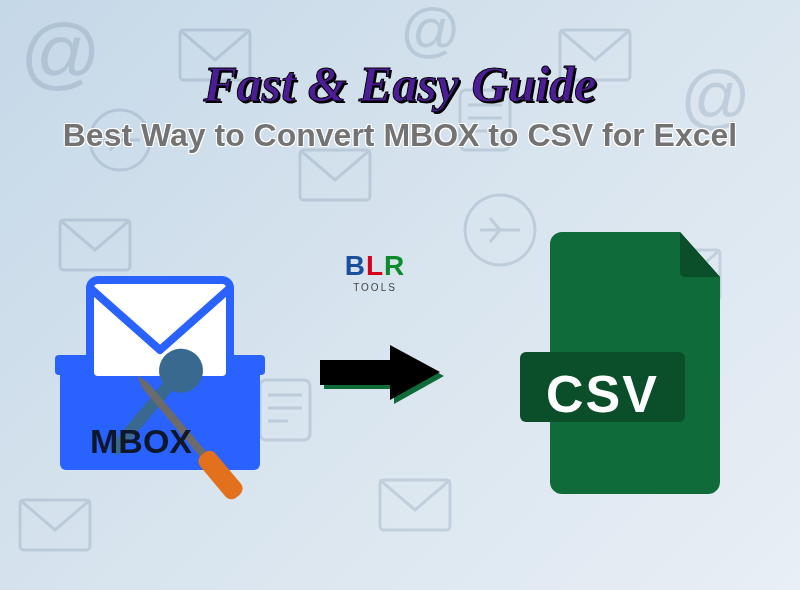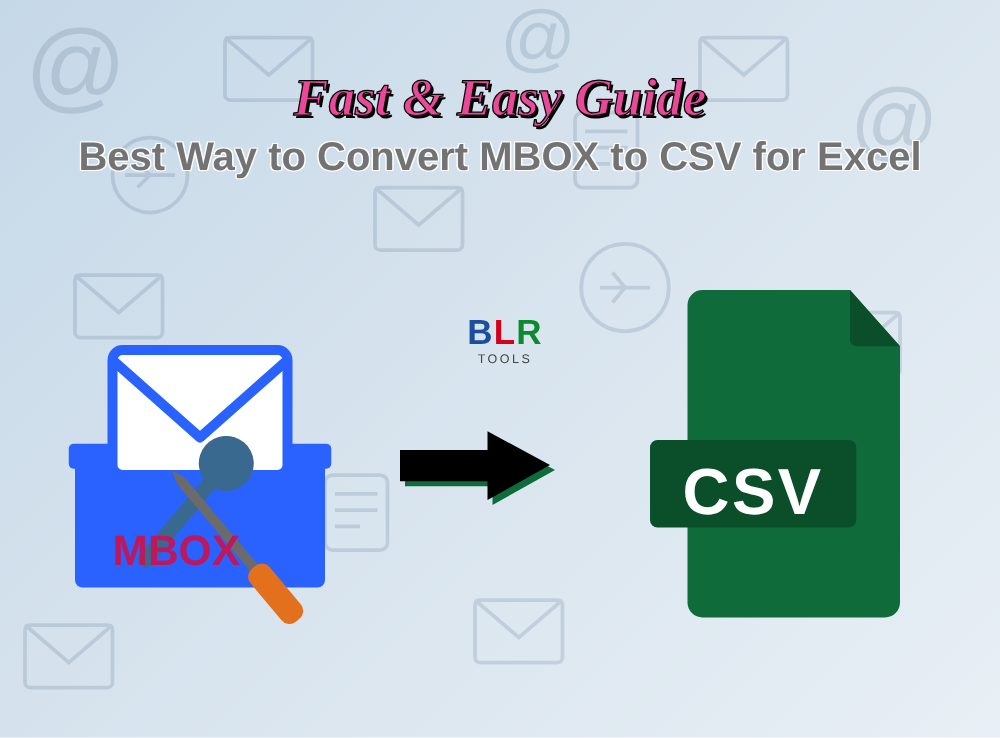--- a/index.html
+++ b/index.html
@@ -23,23 +23,23 @@
     z-index: 1;
     width: 100%;
     height: 100%;
   }
   .title-block {
     text-align: center;
     padding-top: 55px;
   }
   .title-top {
     font-family: "Brush Script MT", cursive;
-    font-size: 42px;
+    font-size: 50px;
     font-style: italic;
-    color: #ec4899;
+    color: #4c1d95;
     -webkit-text-stroke: 1px #000;
     text-shadow: 2px 2px 0 #000;
     font-weight: bold;
   }
   .title-sub {
     font-family: "Comic Sans MS", cursive, sans-serif;
     font-size: 32px;
     font-weight: bold;
     color: #737373;
     margin-top: 4px;
@@ -47,21 +47,21 @@
   }
   .stage {
     position: absolute;
     top: 210px;
     left: 0;
     right: 0;
     height: 320px;
   }
   .mbox-block { position: absolute; left: 40px; top: 30px; width: 260px; height: 260px; }
   .arrow-block { position: absolute; left: 320px; top: 130px; width: 130px; height: 70px; }
-  .logo-block { position: absolute; left: 364px; top: 40px; width: 80px; text-align: center; }
+  .logo-block { position: absolute; left: 335px; top: 40px; width: 80px; text-align: center; }
   .logo-blr { font-family: Impact, sans-serif; font-size: 28px; font-weight: bold; letter-spacing: 1px; color: #111; }
   .logo-blr .b { color: #1a4fa0; }
   .logo-blr .l { color: #d6001c; }
   .logo-blr .r { color: #0b8a2e; }
   .logo-tools { font-size: 10px; color: #444; letter-spacing: 2px; }
   .csv-block { position: absolute; right: 60px; top: 12px; width: 220px; height: 280px; }
   .mbox-label, .csv-label { font-weight: bold; fill: #fff; }
 </style>
 </head>
 <body>
@@ -125,21 +125,21 @@
           <path d="M0 -8 a22 22 0 1 0 0 44 a22 22 0 0 0 0 -44 M0 -8 l0 18 l10 0 l0 -14" fill="#3a698f"></path>
         </g>
 
         <g transform="translate(105,145) rotate(-40)">
           <rect x="-4" y="0" width="8" height="95" fill="#6b6b6b"></rect>
           <rect x="-10" y="90" width="20" height="55" rx="8" fill="#e2701d"></rect>
           <polygon points="-4,0 4,0 0,-12" fill="#6b6b6b"></polygon>
         </g>
       </svg>
       
-      <div style="position:absolute;left:50px;top:182px;color:#be185d;font:bold 34px Arial;">MBOX</div>
+      <div style="position:absolute;left:50px;top:182px;color:#0f172a;font:bold 34px Arial;">MBOX</div>
     </div>
 
     <div class="logo-block">
       <div class="logo-blr">
         <span class="b">B</span><span class="l">L</span><span class="r">R</span>
       </div>
       <div class="logo-tools">TOOLS</div>
     </div>
 
     <div class="arrow-block">

